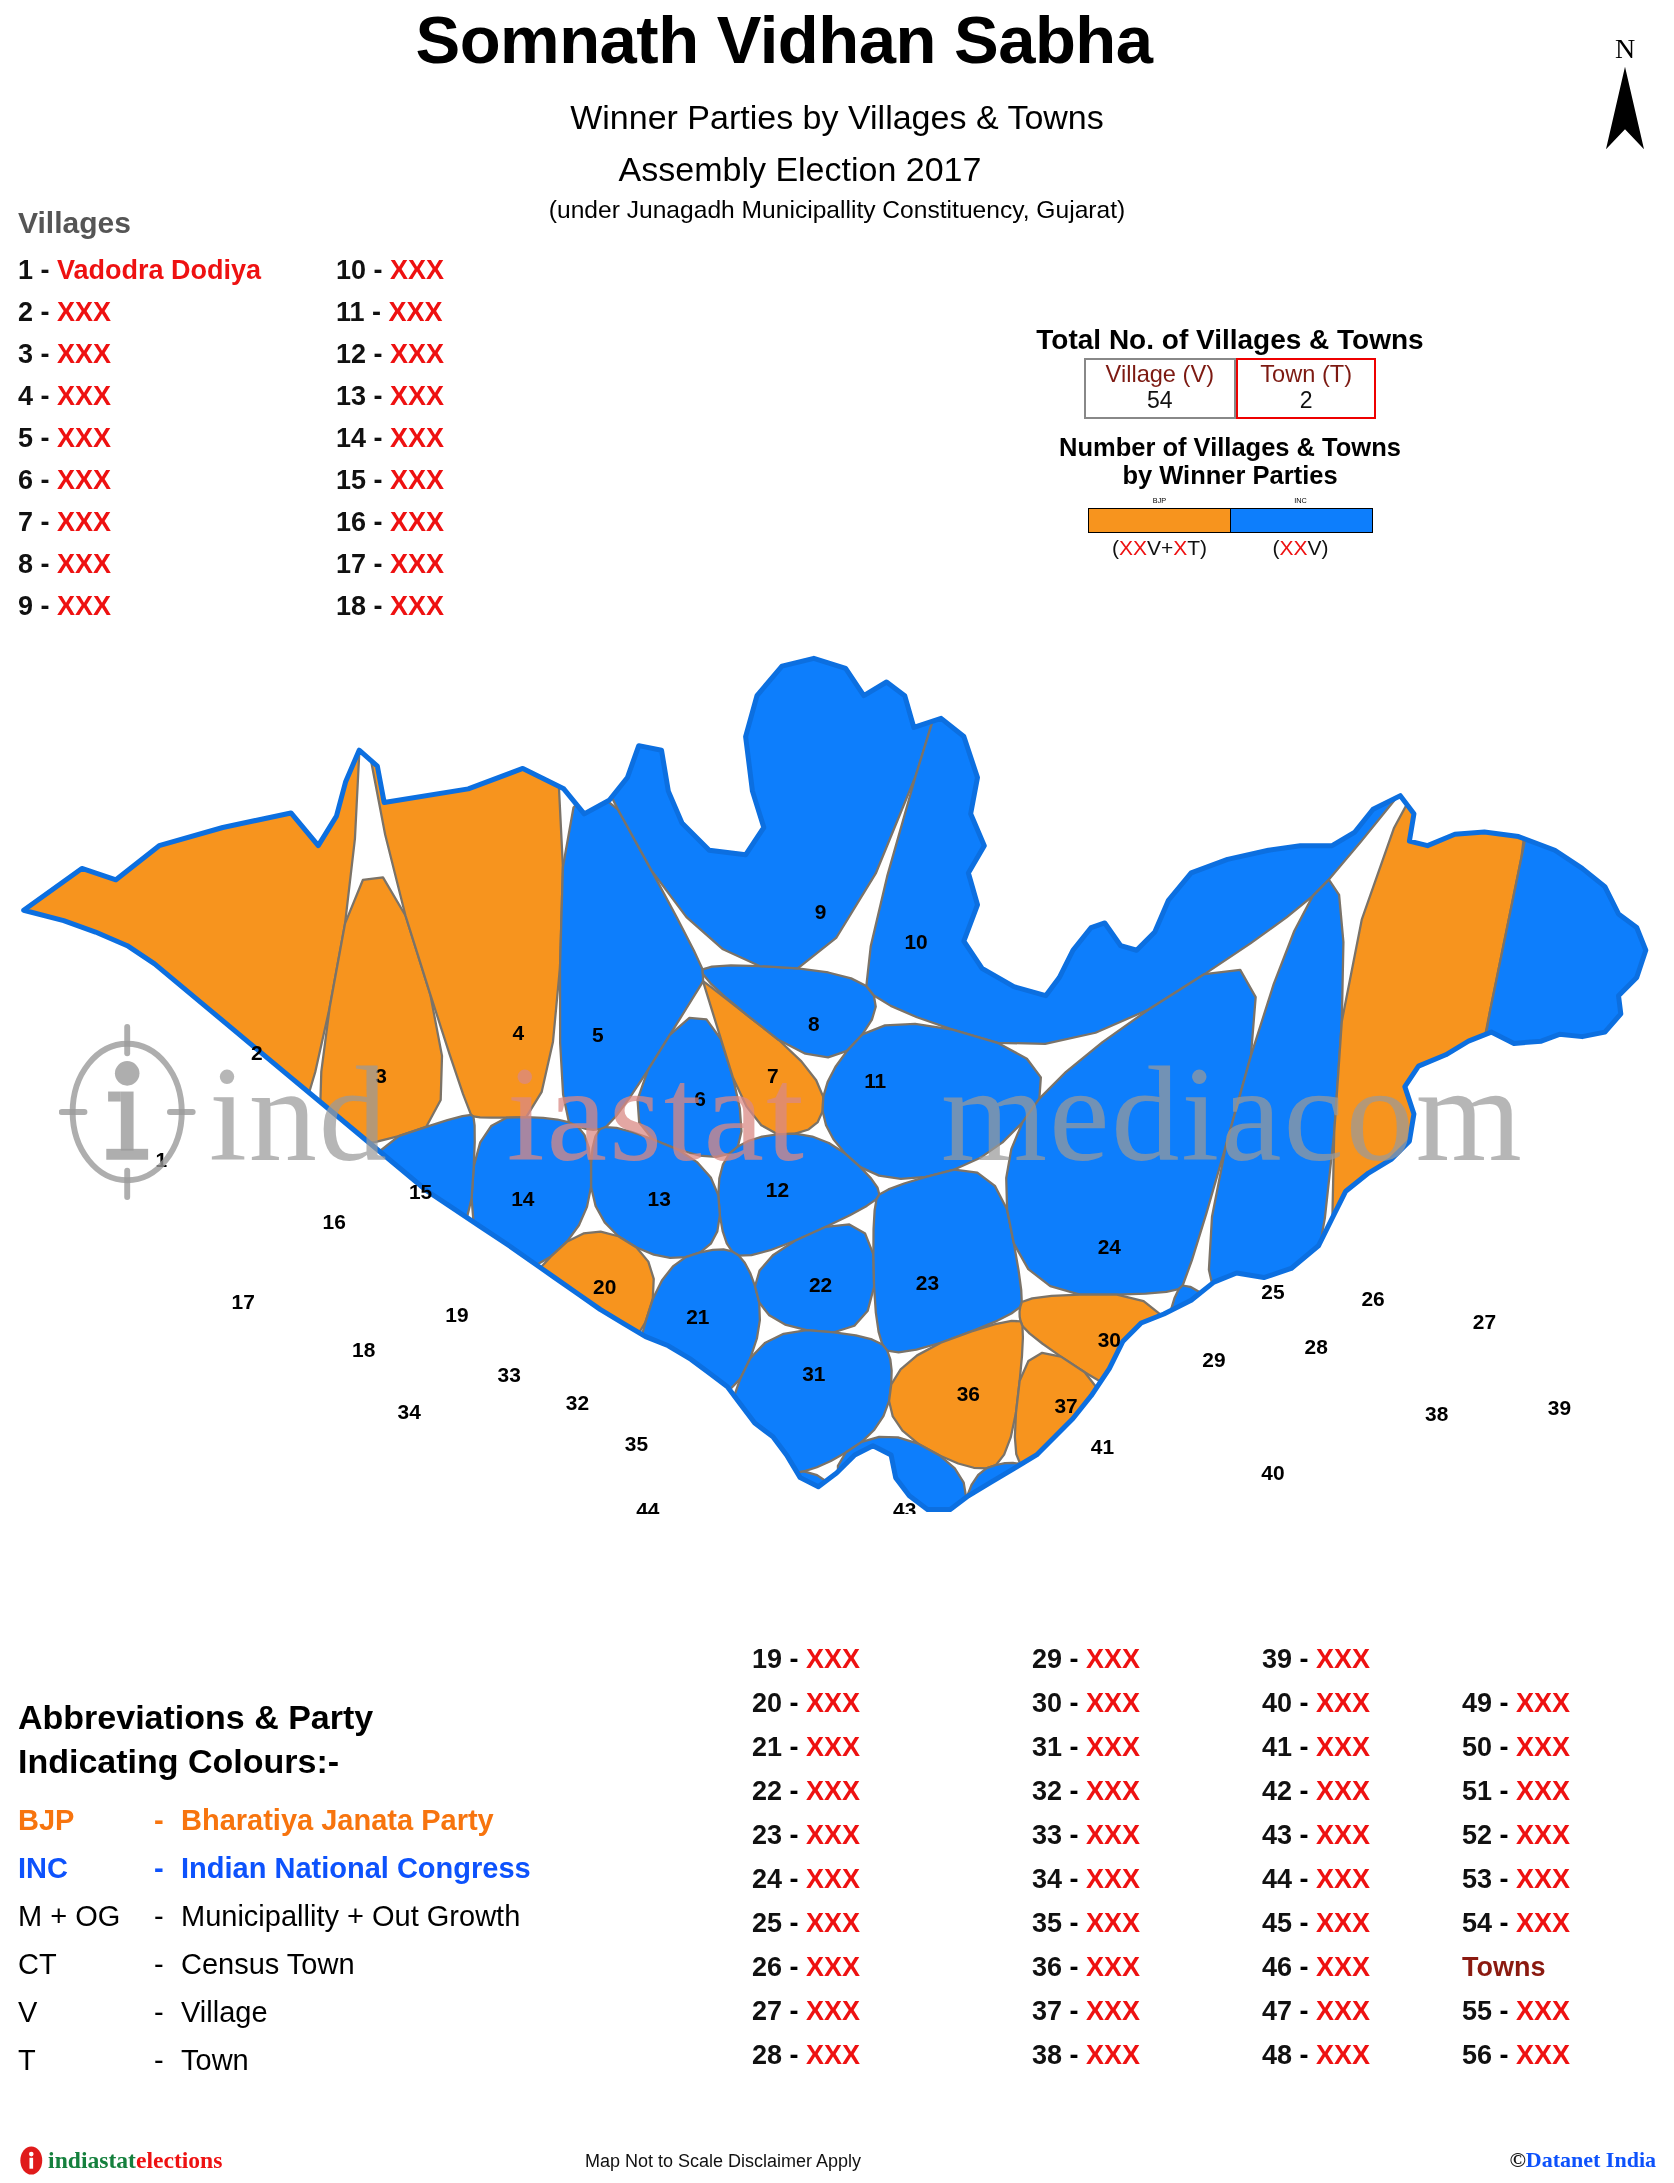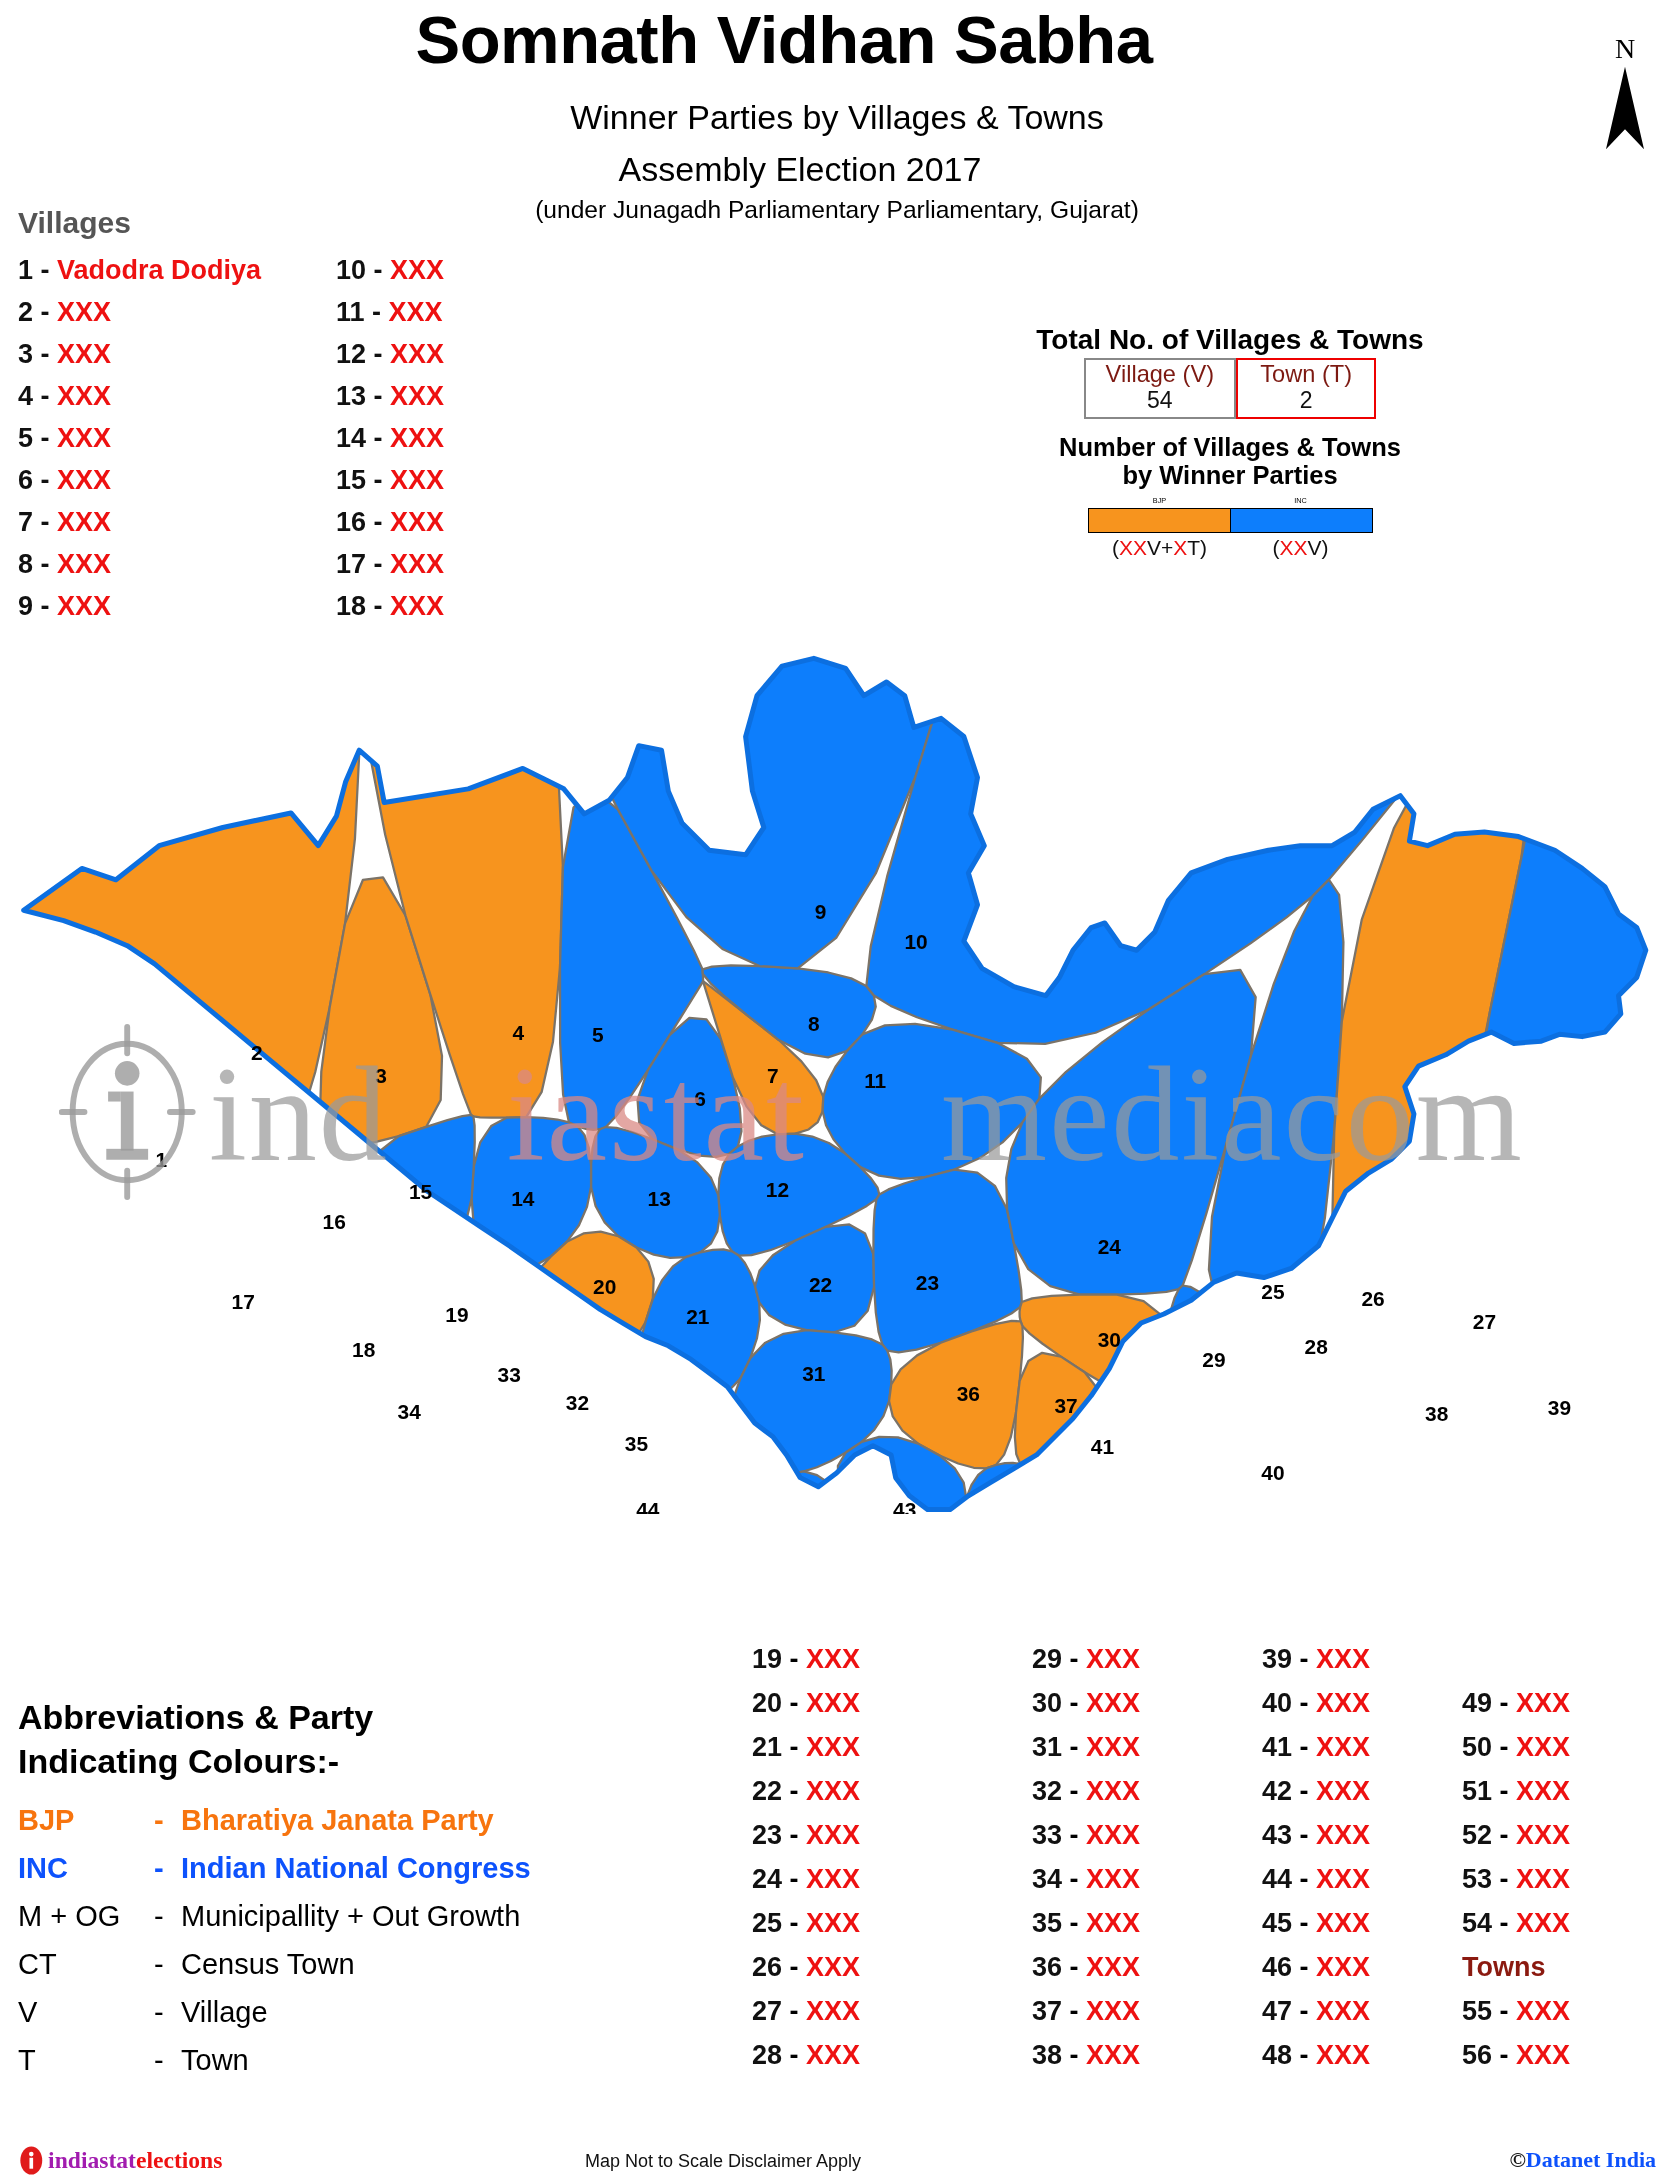--- a/index.html
+++ b/index.html
@@ -96,34 +96,34 @@
   .bcol{position:absolute;font-size:27px;font-weight:bold;line-height:44px;white-space:nowrap;}
   .bcol .num{color:#111;}
   .bcol .nm{color:#ee1111;}
   .bcol .towns-head{color:#8b1a10;font-weight:bold;}
   #bcol-1{left:752px;top:1637px;}
   #bcol-2{left:1032px;top:1637px;}
   #bcol-3{left:1262px;top:1637px;}
   #bcol-4{left:1462px;top:1681px;}
   #brand{position:absolute;left:19px;top:2145px;display:flex;align-items:center;}
   #brand .bmark{width:24.6px;height:31px;margin-right:4.5px;}
-  #brand .b1{font-family:"Liberation Serif",serif;font-size:23.6px;font-weight:bold;color:#a21caf;}
+  #brand .b1{font-family:"Liberation Serif",serif;font-size:23.6px;font-weight:bold;color:#15803d;}
   #brand .b2{font-family:"Liberation Serif",serif;font-size:23.6px;font-weight:bold;color:#ee1111;}
   #disclaimer{position:absolute;left:0;top:2151px;width:1446px;text-align:center;font-size:18px;color:#111;}
   #copy{position:absolute;right:18px;top:2147px;font-family:"Liberation Serif",serif;font-size:22px;font-weight:bold;}
   #copy .c1{color:#111;}
   #copy .c2{color:#0D52FC;}
 </style>
 </head>
 <body>
 
 <div id="title">Somnath Vidhan Sabha</div>
 <div id="subtitle1">Winner Parties by Villages &amp; Towns</div>
 <div id="subtitle2">Assembly Election 2017</div>
-<div id="subtitle3">(under Junagadh Parliamentary Parliamentary, Gujarat)</div>
+<div id="subtitle3">(under Junagadh Municipallity Constituency, Gujarat)</div>
 
 <div id="north">
   <div class="n-letter">N</div>
   <svg width="40" height="86" viewBox="0 0 88 190">
     <polygon points="44,4 86,186 44,142 2,186" fill="#000"></polygon>
   </svg>
 </div>
 
 <div id="villages-head">Villages</div>
 <div class="vcol" id="vcol-a">

